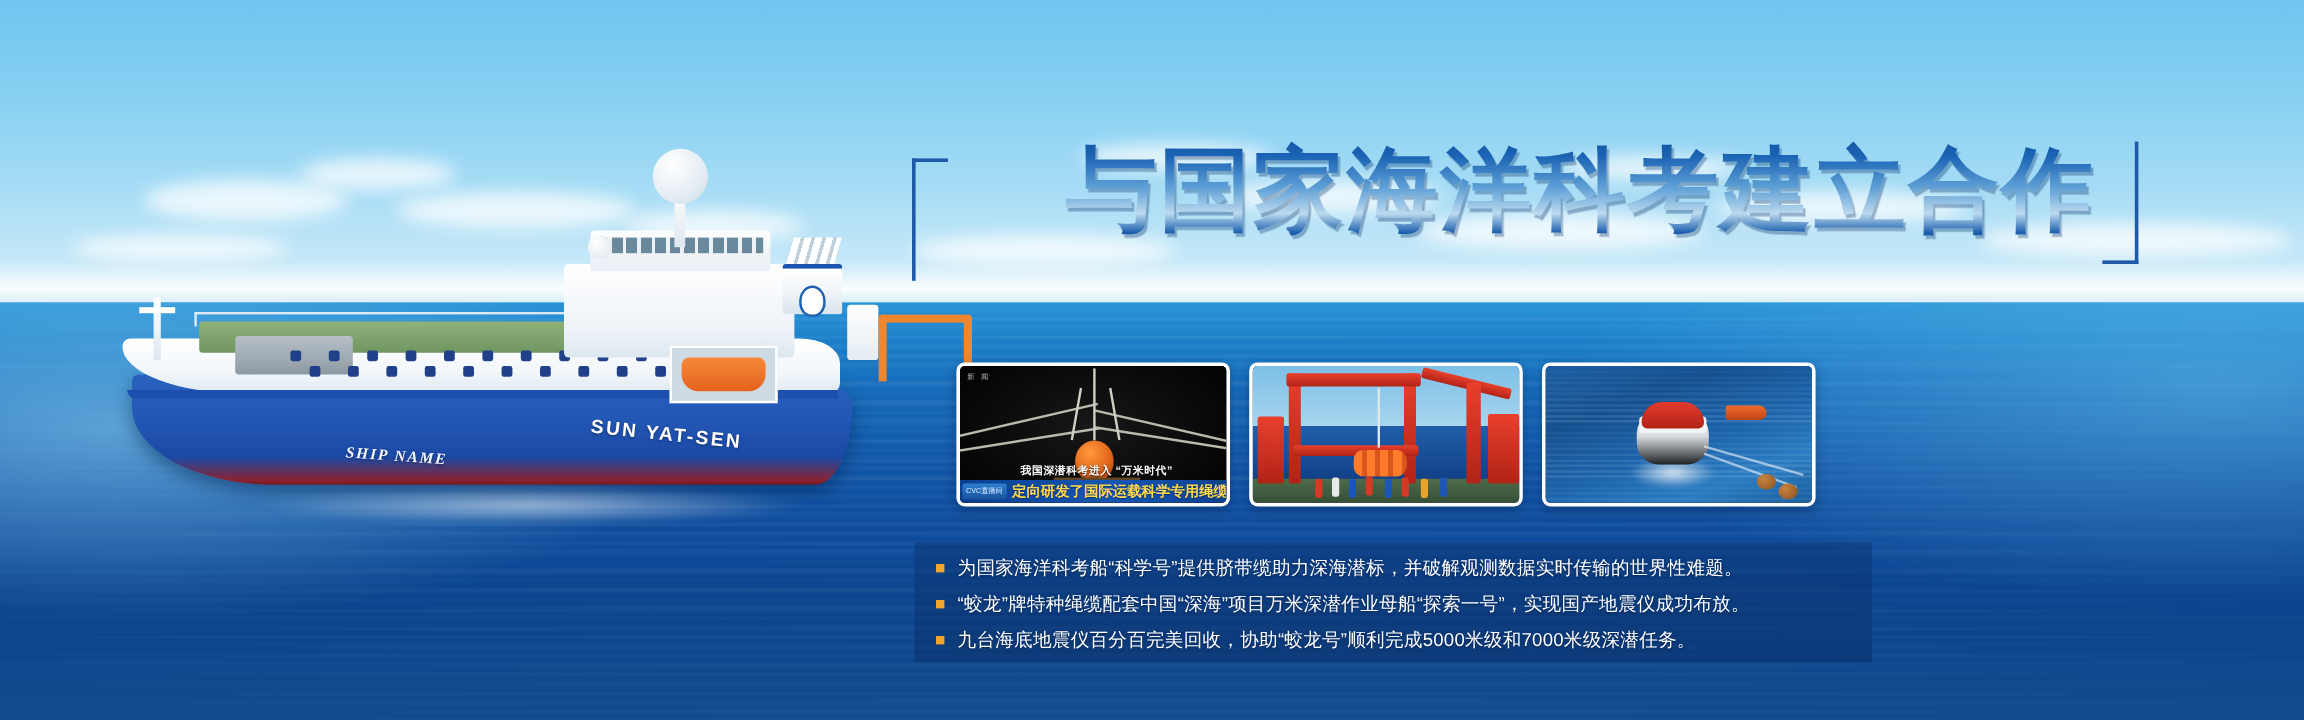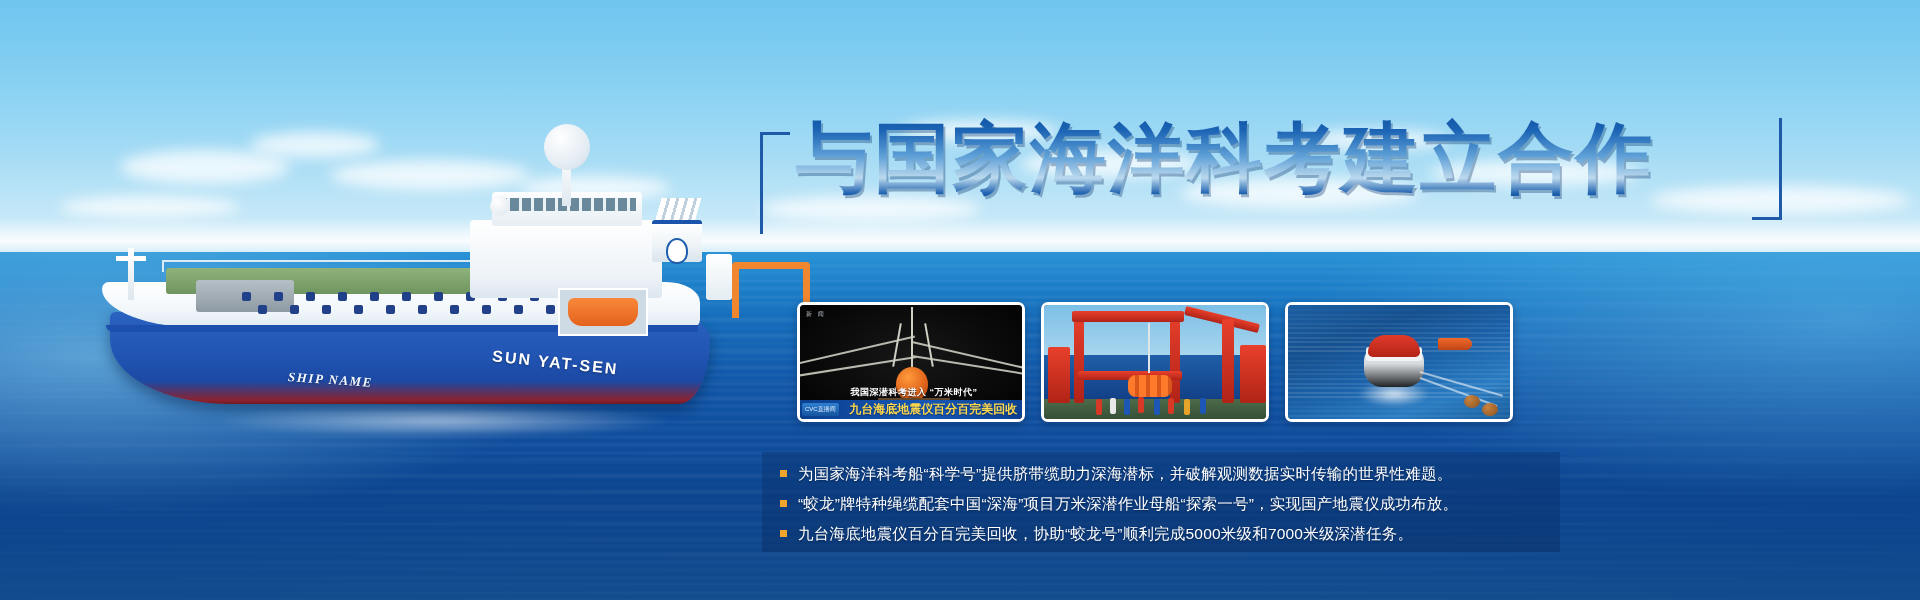--- a/index.html
+++ b/index.html
@@ -196,20 +196,21 @@
     font-family:"DejaVu Sans","Liberation Sans",sans-serif;
     font-weight:900;
     font-size:76px;
     line-height:100px;
     letter-spacing:2px;
     white-space:nowrap;
     background:linear-gradient(180deg,#0e4f9e 0%, #1b63b4 22%, #5d9fd6 48%, #bcd9ee 70%, #1a5fae 86%, #0c3f86 100%);
     -webkit-background-clip:text; background-clip:text;
     -webkit-text-fill-color:transparent; color:transparent;
     filter:drop-shadow(2px 3px 0 rgba(10,52,110,.35));
+    text-align:right;
   }
 
   
   .subbar {
     position:absolute; left:925px; top:222px; width:505px; height:40px;
     background:linear-gradient(180deg,#0b4b93 0%, #064086 60%, #053a7c 100%);
     display:flex; align-items:center; justify-content:center;
     box-shadow:0 2px 6px rgba(4,32,70,.35);
   }
   .subbar span {
@@ -493,21 +494,21 @@
       <div class="t1-rope" style="left:112px;top:50px;width:128px;transform:rotate(9deg);"></div>
       <div class="t1-wire" style="left:111px;top:2px;height:60px;"></div>
       <div class="t1-wire" style="left:96px;top:18px;height:44px;transform:rotate(10deg);"></div>
       <div class="t1-wire" style="left:128px;top:18px;height:44px;transform:rotate(-10deg);"></div>
       <div class="t1-ball"></div>
       <div class="t1-sled"></div>
       <div class="t1-chan">新 闻</div>
       <div class="t1-cap">我国深潜科考进入 “万米时代”</div>
       <div class="t1-band">
         <span class="t1-tag">CVC直播间</span>
-        <span class="t1-head">九台海底地震仪百分百完美回收</span>
+        <span class="t1-head">定向研发了国际运载科学专用绳缆</span>
       </div>
     </div>
 
     <div class="thumb">
       <div class="t2-sky"></div>
       <div class="t2-sea"></div>
       <div class="t2-deck"></div>
       <div class="t2-red" style="left:30px;top:6px;width:10px;height:92px;"></div>
       <div class="t2-red" style="left:126px;top:6px;width:10px;height:92px;"></div>
       <div class="t2-red" style="left:28px;top:6px;width:112px;height:11px;"></div>

